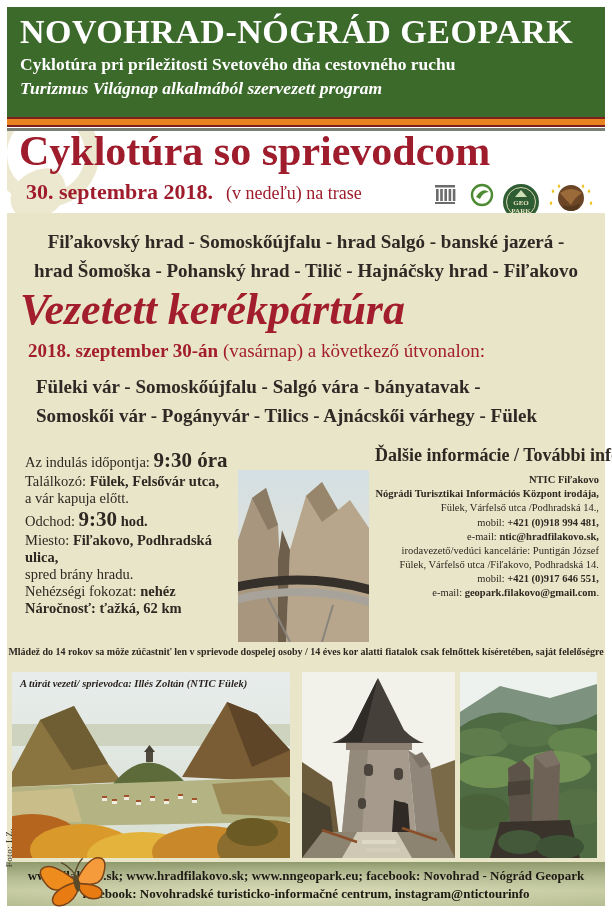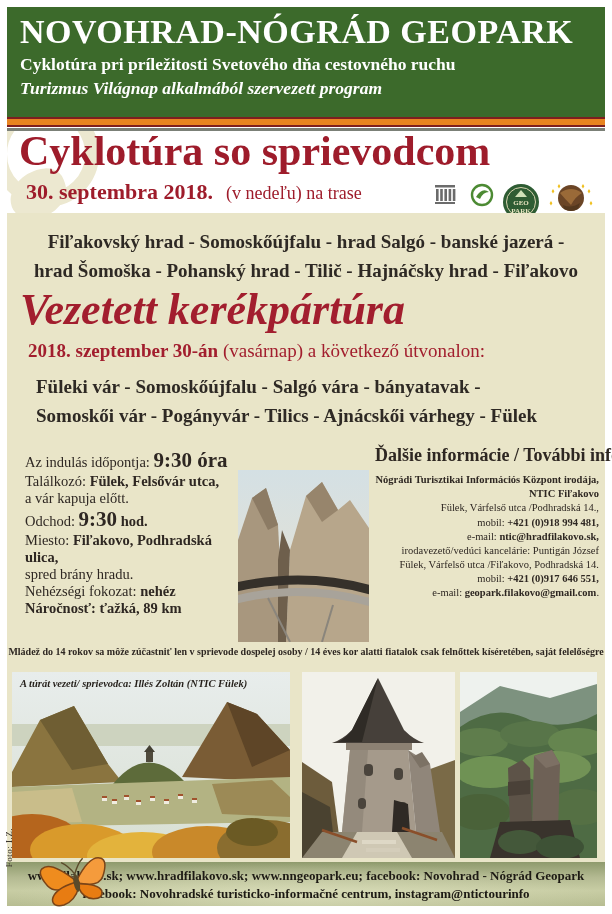--- a/index.html
+++ b/index.html
@@ -185,21 +185,21 @@
     <div class="row r4">
       <span>Odchod: </span><span class="big">9:30</span><span class="bld"> hod.</span>
     </div>
     <div class="row r5">
       <span>Miesto: </span><span class="bld">Fiľakovo,  Podhradská ulica,</span>
     </div>
     <div class="row r6">spred brány hradu.</div>
     <div class="row r7">
       <span>Nehézségi fokozat:  </span><span class="bld">nehéz</span>
     </div>
-    <div class="row r8">Náročnosť: ťažká,  89 km</div>
+    <div class="row r8">Náročnosť: ťažká,  62 km</div>
   </div>
 
   <div class="photo-mid">
     <svg width="131" height="172" viewBox="0 0 131 172">
       <defs>
         <linearGradient id="skym" x1="0" y1="0" x2="0" y2="1">
           <stop offset="0" stop-color="#d4e0e4"></stop>
             <stop offset="1" stop-color="#e9e2cf"></stop>
         </linearGradient>
       </defs>
@@ -212,22 +212,22 @@
       <circle cx="60" cy="380" r="270" fill="none" stroke="#35302a" stroke-width="9"></circle>
       <circle cx="60" cy="380" r="258" fill="none" stroke="#a8a39a" stroke-width="8"></circle>
       <line x1="30" y1="128" x2="52" y2="172" stroke="#8a857c" stroke-width="2"></line>
       <line x1="95" y1="135" x2="84" y2="172" stroke="#8a857c" stroke-width="2"></line>
     </svg>
   </div>
 
   <div class="info">
     <div class="info-heading">Ďalšie informácie / További információk:</div>
     <div class="info-lines">
+      <div><span></span><span class="bld">NTIC Fiľakovo</span><span></span></div>
       <div><span></span><span class="bld">Nógrádi Turisztikai Információs Központ irodája,</span><span></span></div>
-      <div><span></span><span class="bld">NTIC Fiľakovo</span><span></span></div>
       <div><span>Fülek, Várfelső utca /Podhradská 14.,</span><span class="bld"></span><span></span></div>
       <div><span>mobil: </span><span class="bld">+421 (0)918 994 481,</span><span></span></div>
       <div><span>e-mail: </span><span class="bld">ntic@hradfilakovo.sk,</span><span></span></div>
       <div><span>irodavezető/vedúci kancelárie: Puntigán József</span><span class="bld"></span><span></span></div>
       <div><span>Fülek, Várfelső utca /Fiľakovo, Podhradská 14.</span><span class="bld"></span><span></span></div>
       <div><span>mobil: </span><span class="bld">+421 (0)917 646 551,</span><span></span></div>
       <div><span>e-mail: </span><span class="bld">geopark.filakovo@gmail.com</span><span>.</span></div>
     </div>
   </div>
 

